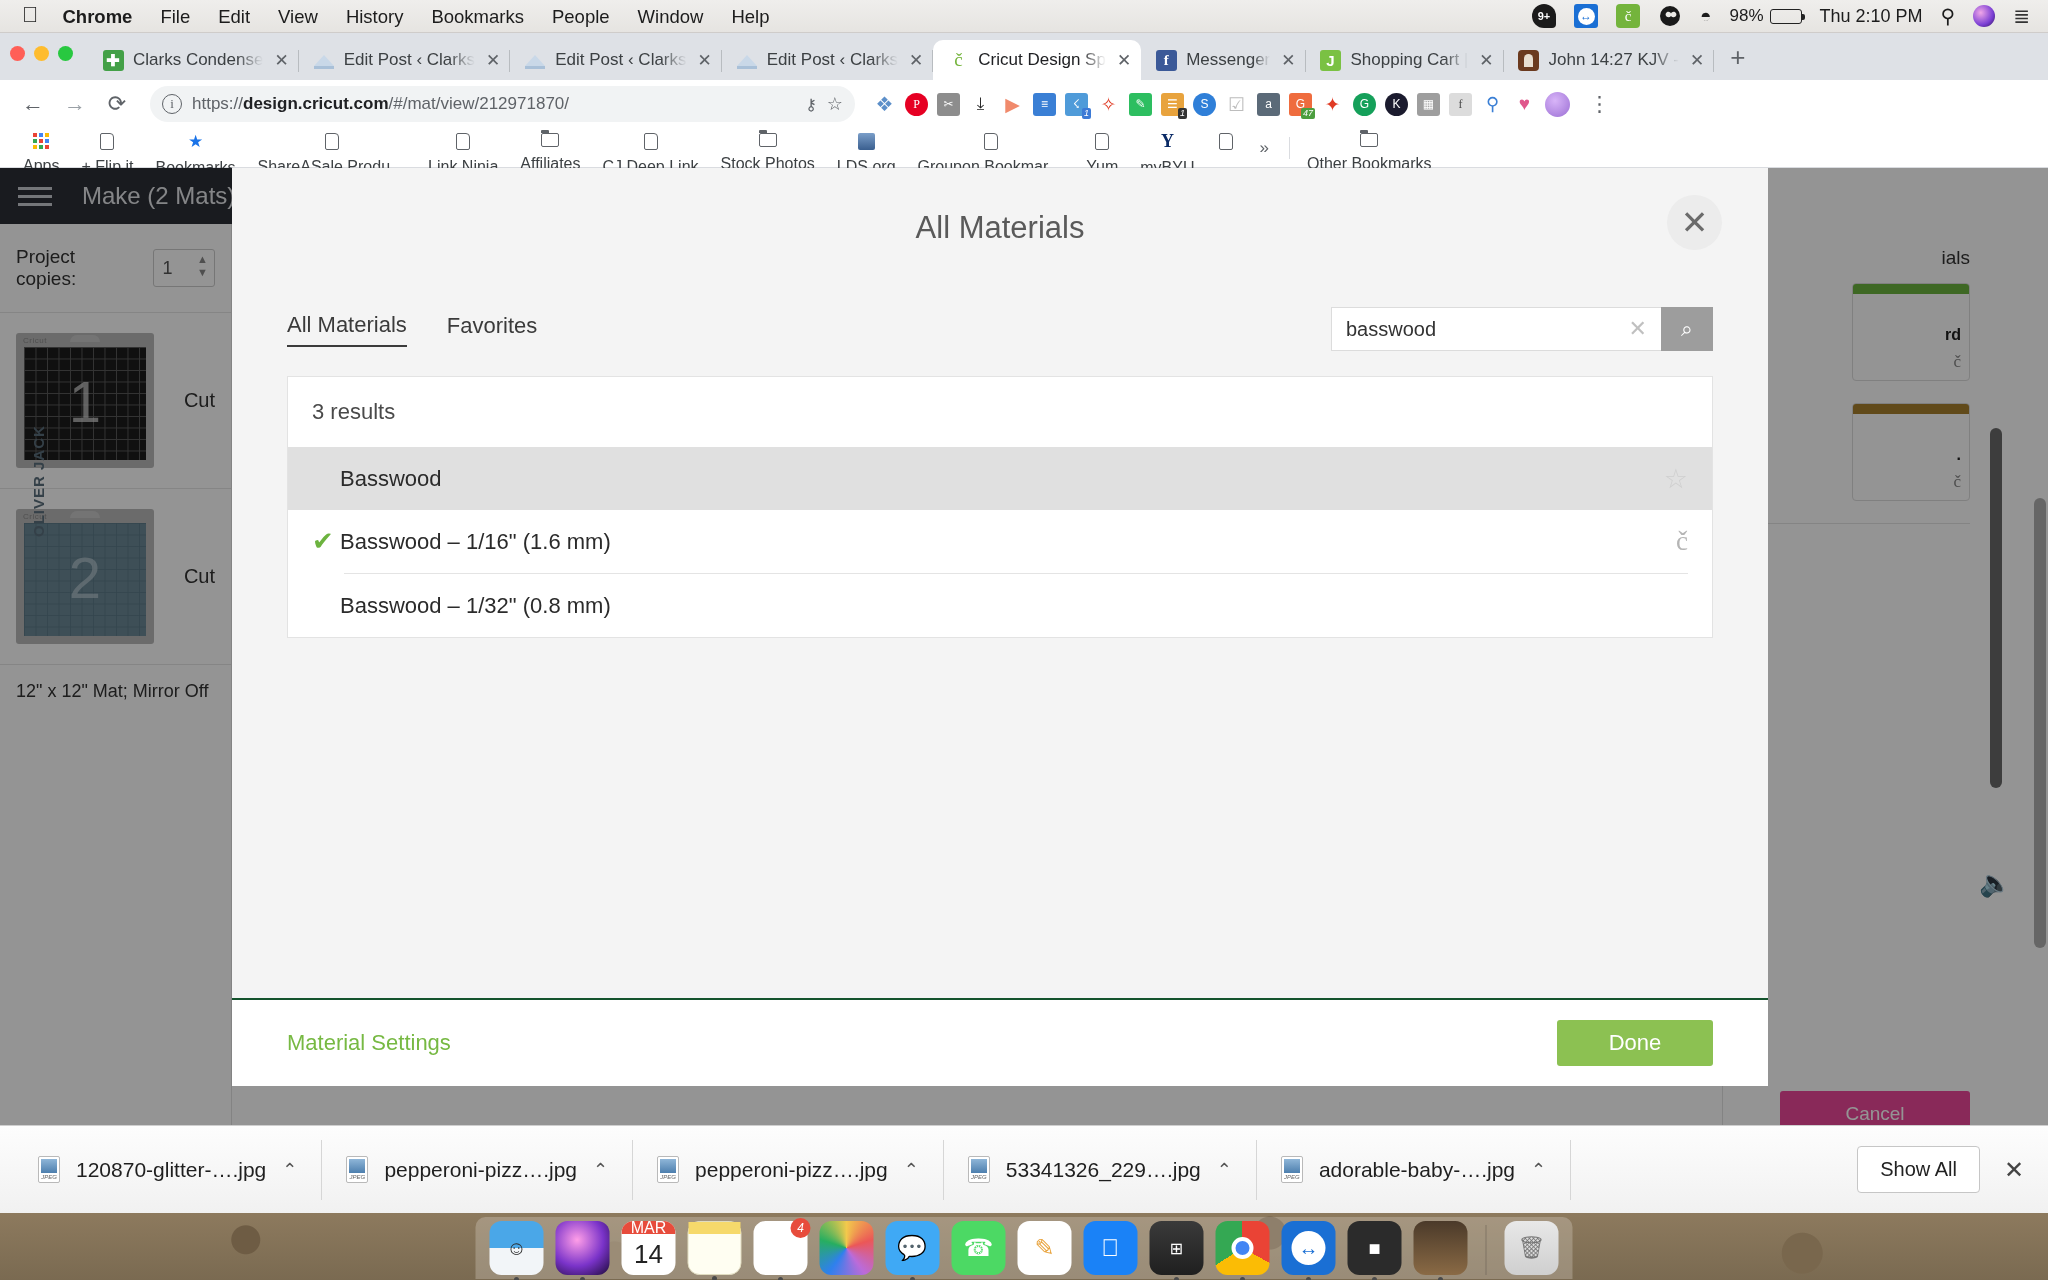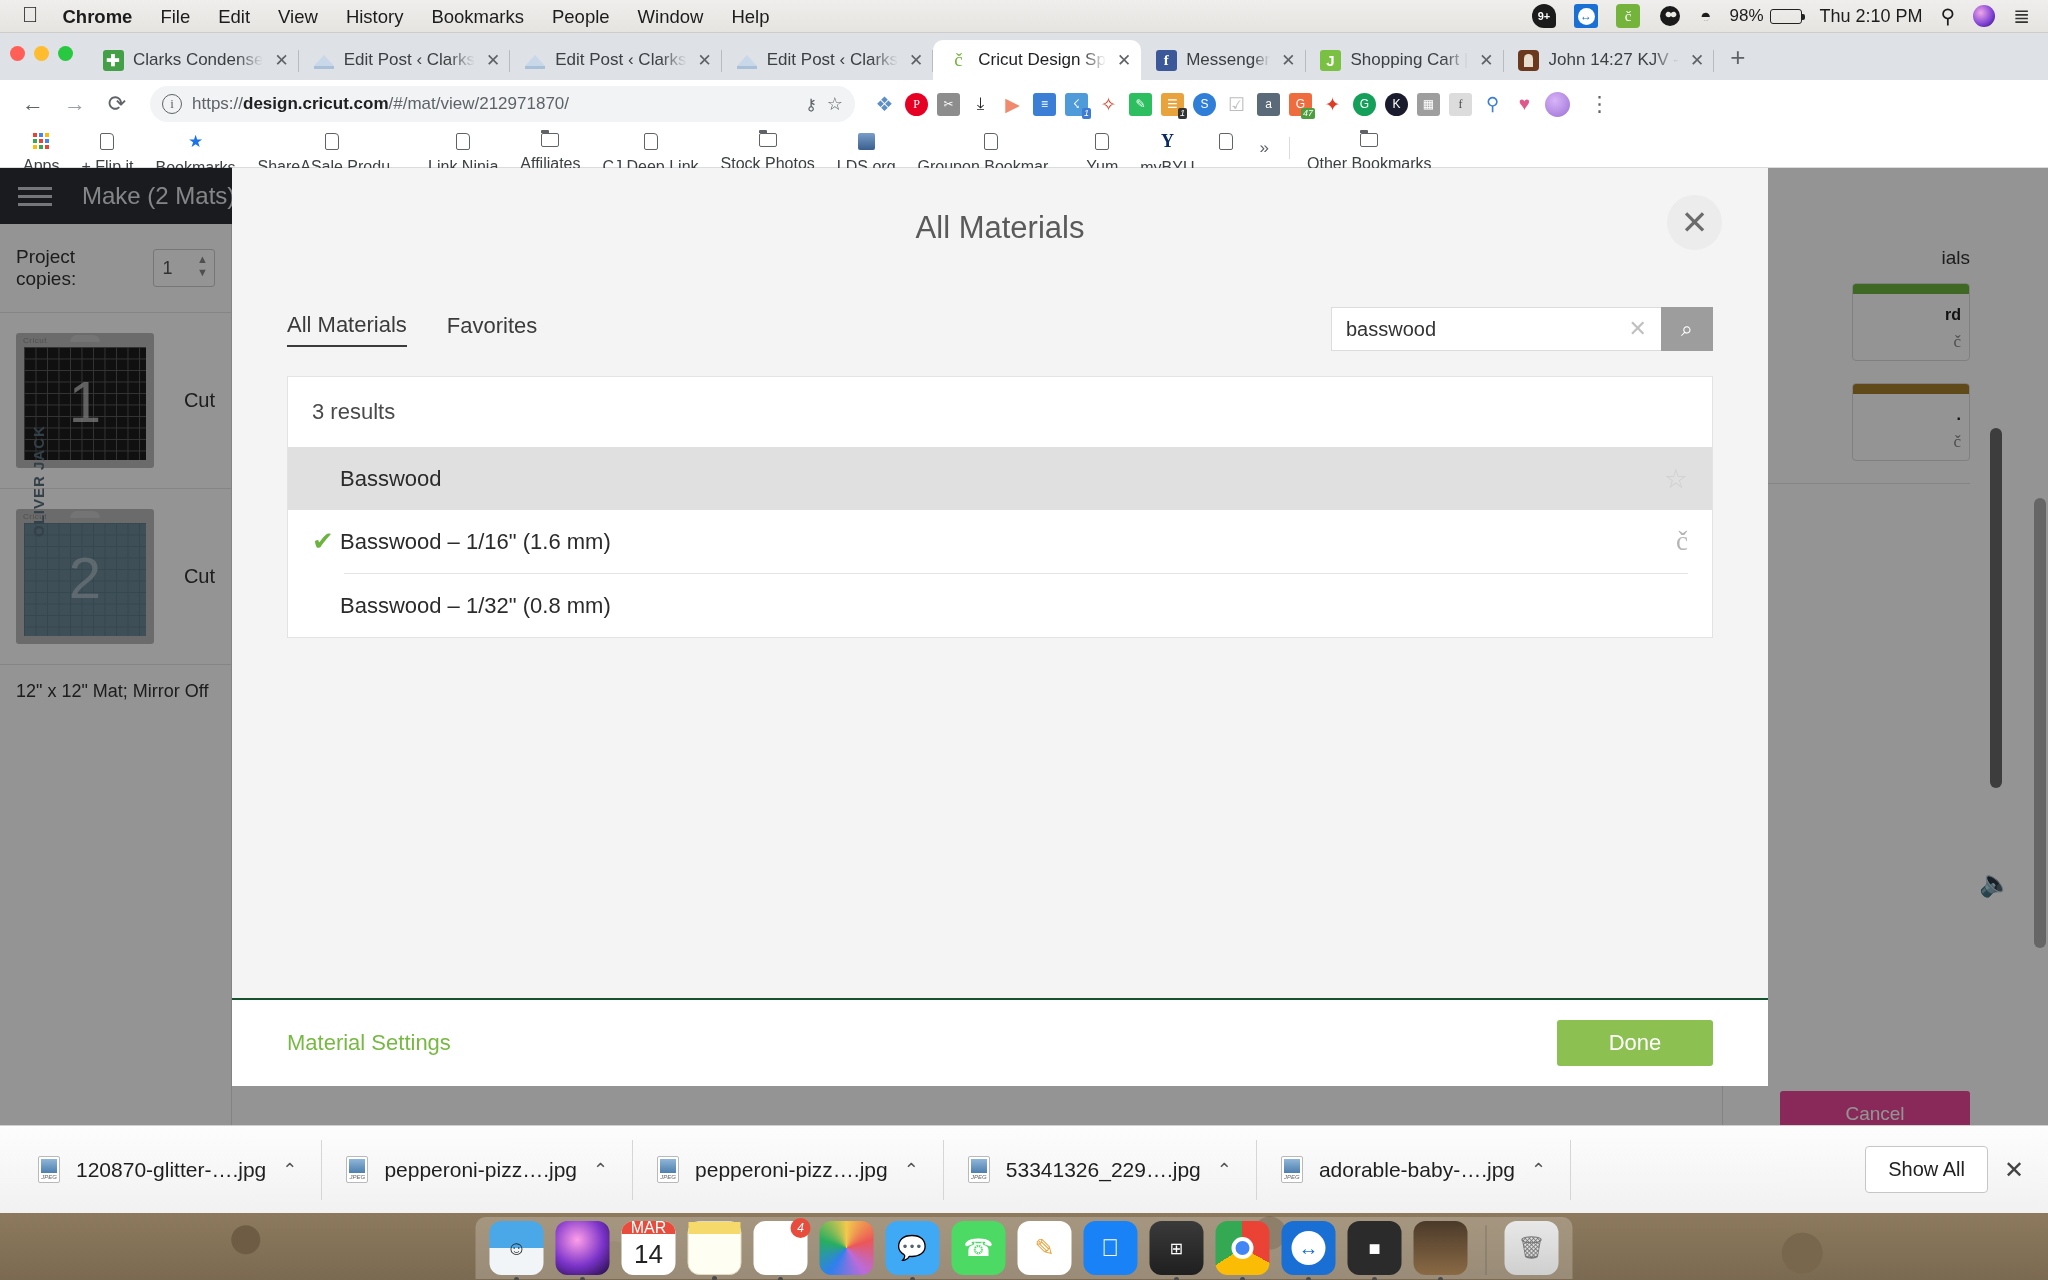--- a/index.html
+++ b/index.html
@@ -201,21 +201,21 @@
   .mat-name { position:absolute; left:14px; top:28px; font-size:15px; color:#5b6f7d; font-weight:bold;
               transform: rotate(-90deg); transform-origin: left top; white-space:nowrap; letter-spacing:1px; }
   .cutword { font-size:20px; color:#333; }
   .footnote { padding: 16px; font-size: 18px; color: #333; }
 
   .app-right { position:absolute; top:56px; right:62px; width:264px; bottom:0; background:#fff;
                border-left:1px solid #e2e2e2; padding: 16px; }
   .ar-title { font-size:19px; color:#333; text-align:right; margin-bottom: 14px; margin-top: 7px; }
   .ar-card { width:118px; border:1px solid #ddd; border-radius:4px; margin: 0 0 22px auto; overflow:hidden; }
   .ar-card .swatch { height:10px; }
-  .ar-card .cname { font-size:16px; color:#222; padding: 12px 8px 4px; text-align:right; font-weight:bold; }
+  .ar-card .cname { font-size:16px; color:#222; padding: 32px 8px 4px; text-align:right; font-weight:bold; }
   .ar-card .cfoot { text-align:right; padding: 4px 8px 8px; color:#888; font-size:17px;
                     font-family:"Liberation Serif", serif; }
   .ar-div { border-top:1px solid #e3e3e3; margin: 8px 0 0; }
   .cancel-btn { position:absolute; right:16px; bottom:26px; width:190px; height:46px; background:#ec4899;
                 color:#fff; border-radius:3px; display:flex; align-items:center; justify-content:center;
                 font-size:19px; }
   .vscroll { position:absolute; right:46px; top:260px; width:12px; height:360px; background:#6a6a6a;
              border-radius:7px; }
   .vscroll2 { position:absolute; right:2px; top:330px; width:12px; height:450px; background:#b0b0b0;
               border-radius:7px; }
@@ -276,21 +276,21 @@
   .dl {
     display:flex; align-items:center; gap: 16px; padding: 0 24px; height: 60px;
     font-size: 21px; color:#1f1f1f; border-right:1px solid #d6d6d6; white-space:nowrap;
   }
   .dl-ico { width: 22px; height: 27px; background:#fff; border:1px solid #b9b9b9; border-radius:2px;
             position:relative; display:flex; align-items:flex-end; justify-content:center; }
   .dl-ico::before { content:""; position:absolute; left:2px; right:2px; top:2px; height:14px;
                     background: linear-gradient(#8fb6d8,#4d7fae); }
   .dl-ico .ext3 { font-size:6px; color:#666; line-height: 9px; }
   .dl .chev { color:#555; font-size: 18px; }
-  .dl-right { margin-left:auto; display:flex; align-items:center; gap: 16px; padding-right: 10px; }
+  .dl-right { margin-left:auto; display:flex; align-items:center; gap: 24px; padding-right: 10px; }
   .showall { border:1px solid #c6c6c6; border-radius:4px; background:#fff; padding: 11px 22px; font-size:20px; color:#222; }
   .dl-close { font-size: 24px; color:#444; }
 
   
   .desktop {
     position:absolute; left:0; top:1213px; width:2048px; height:67px;
     background:
       radial-gradient(circle at 12% 40%, #6e5c44 0 14px, transparent 15px),
       radial-gradient(circle at 30% 70%, #7d6b50 0 18px, transparent 19px),
       radial-gradient(circle at 62% 30%, #6a5840 0 16px, transparent 17px),

